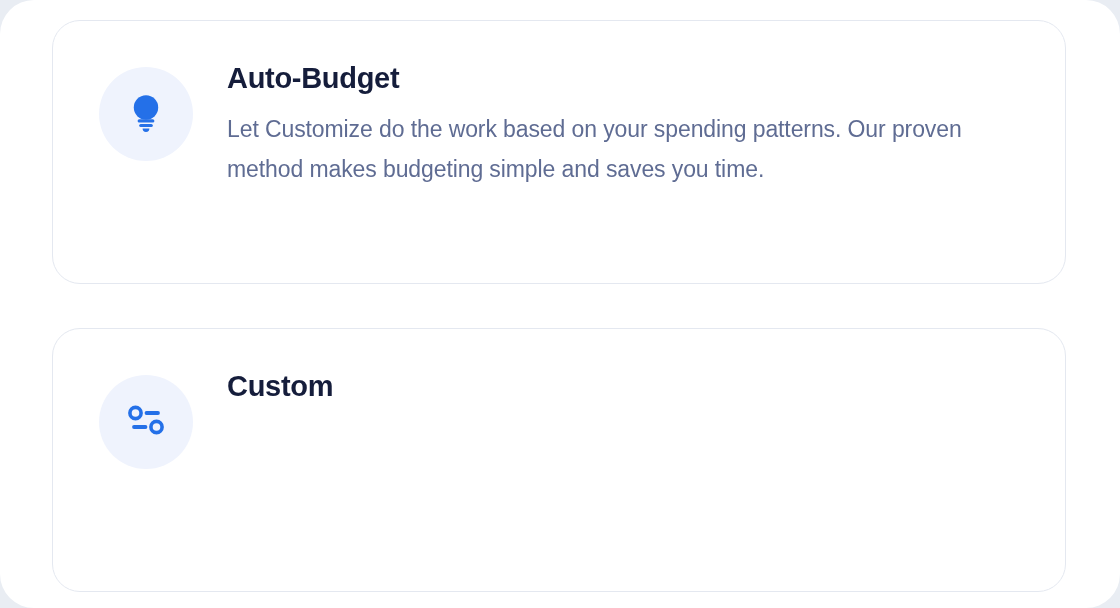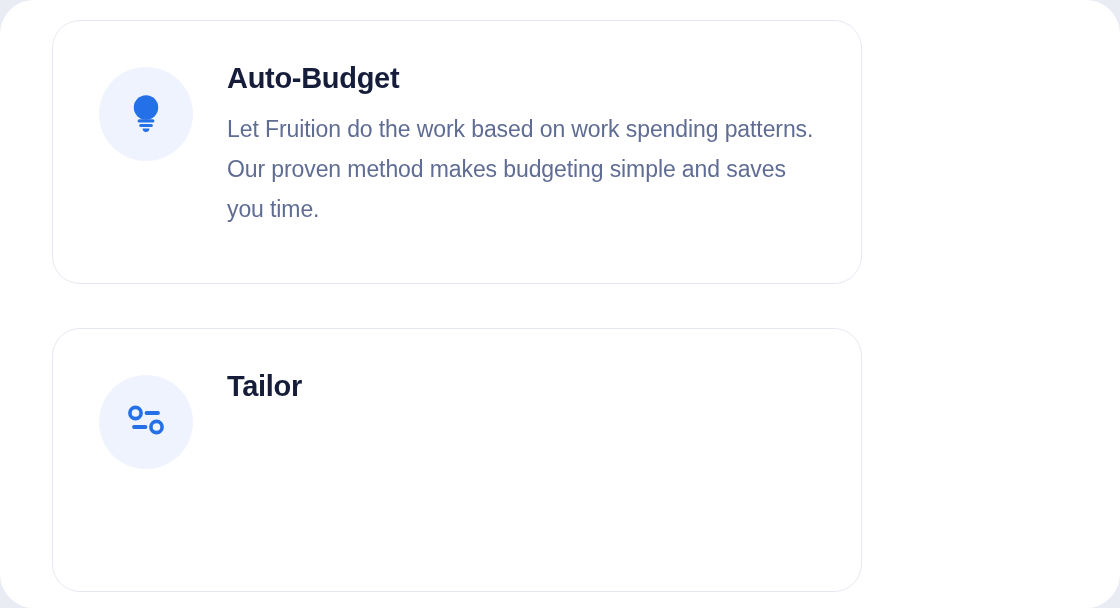--- a/index.html
+++ b/index.html
@@ -29,21 +29,21 @@
     left: 52px;
     top: 20px;
     width: 1014px;
     display: flex;
     flex-direction: column;
     gap: 44px;
   }
 
   .option-card {
     box-sizing: border-box;
-    width: 810px;
+    width: 1014px;
     border: 1.5px solid #e4e8f0;
     border-radius: 28px;
     background: #ffffff;
     display: flex;
     align-items: flex-start;
     padding: 40px 44px 40px 46px;
     cursor: pointer;
   }
 
   .card-auto-budget { min-height: 264px; }
@@ -102,36 +102,36 @@
             <circle cx="18" cy="15.5" r="12.2" fill="#2470e8"></circle>
             <rect x="9.6" y="27.2" width="16.8" height="3.4" rx="1.7" fill="#2470e8"></rect>
             <rect x="11.2" y="32.0" width="13.6" height="3.0" rx="1.5" fill="#2470e8"></rect>
             <path d="M14.6 36.6 h6.8 a3.4 3.4 0 0 1 -6.8 0 z" fill="#2470e8"></path>
           </svg>
         </span>
       </div>
 
       <div class="card-body">
         <div class="card-title">Auto-Budget</div>
-        <div class="card-desc">Let Fruition do the work based on work spending patterns. Our proven method makes budgeting simple and saves you time.</div>
+        <div class="card-desc">Let Customize do the work based on your spending patterns. Our proven method makes budgeting simple and saves you time.</div>
       </div>
     </div>
 
     <div class="option-card card-custom">
 
       <div class="icon-circle">
         <span>
           <svg width="42" height="40" viewBox="0 0 42 40" xmlns="http://www.w3.org/2000/svg" aria-hidden="true">
             <circle cx="10.5" cy="13" r="5.6" fill="none" stroke="#2470e8" stroke-width="3.6"></circle>
             <line x1="21.5" y1="13" x2="33" y2="13" stroke="#2470e8" stroke-width="3.8" stroke-linecap="round"></line>
             <circle cx="31.5" cy="27" r="5.6" fill="none" stroke="#2470e8" stroke-width="3.6"></circle>
             <line x1="9" y1="27" x2="20.5" y2="27" stroke="#2470e8" stroke-width="3.8" stroke-linecap="round"></line>
           </svg>
         </span>
       </div>
 
       <div class="card-body">
-        <div class="card-title">Tailor</div>
+        <div class="card-title">Custom</div>
       </div>
     </div>
 
   </div>
 </div>
 
 </body></html>

